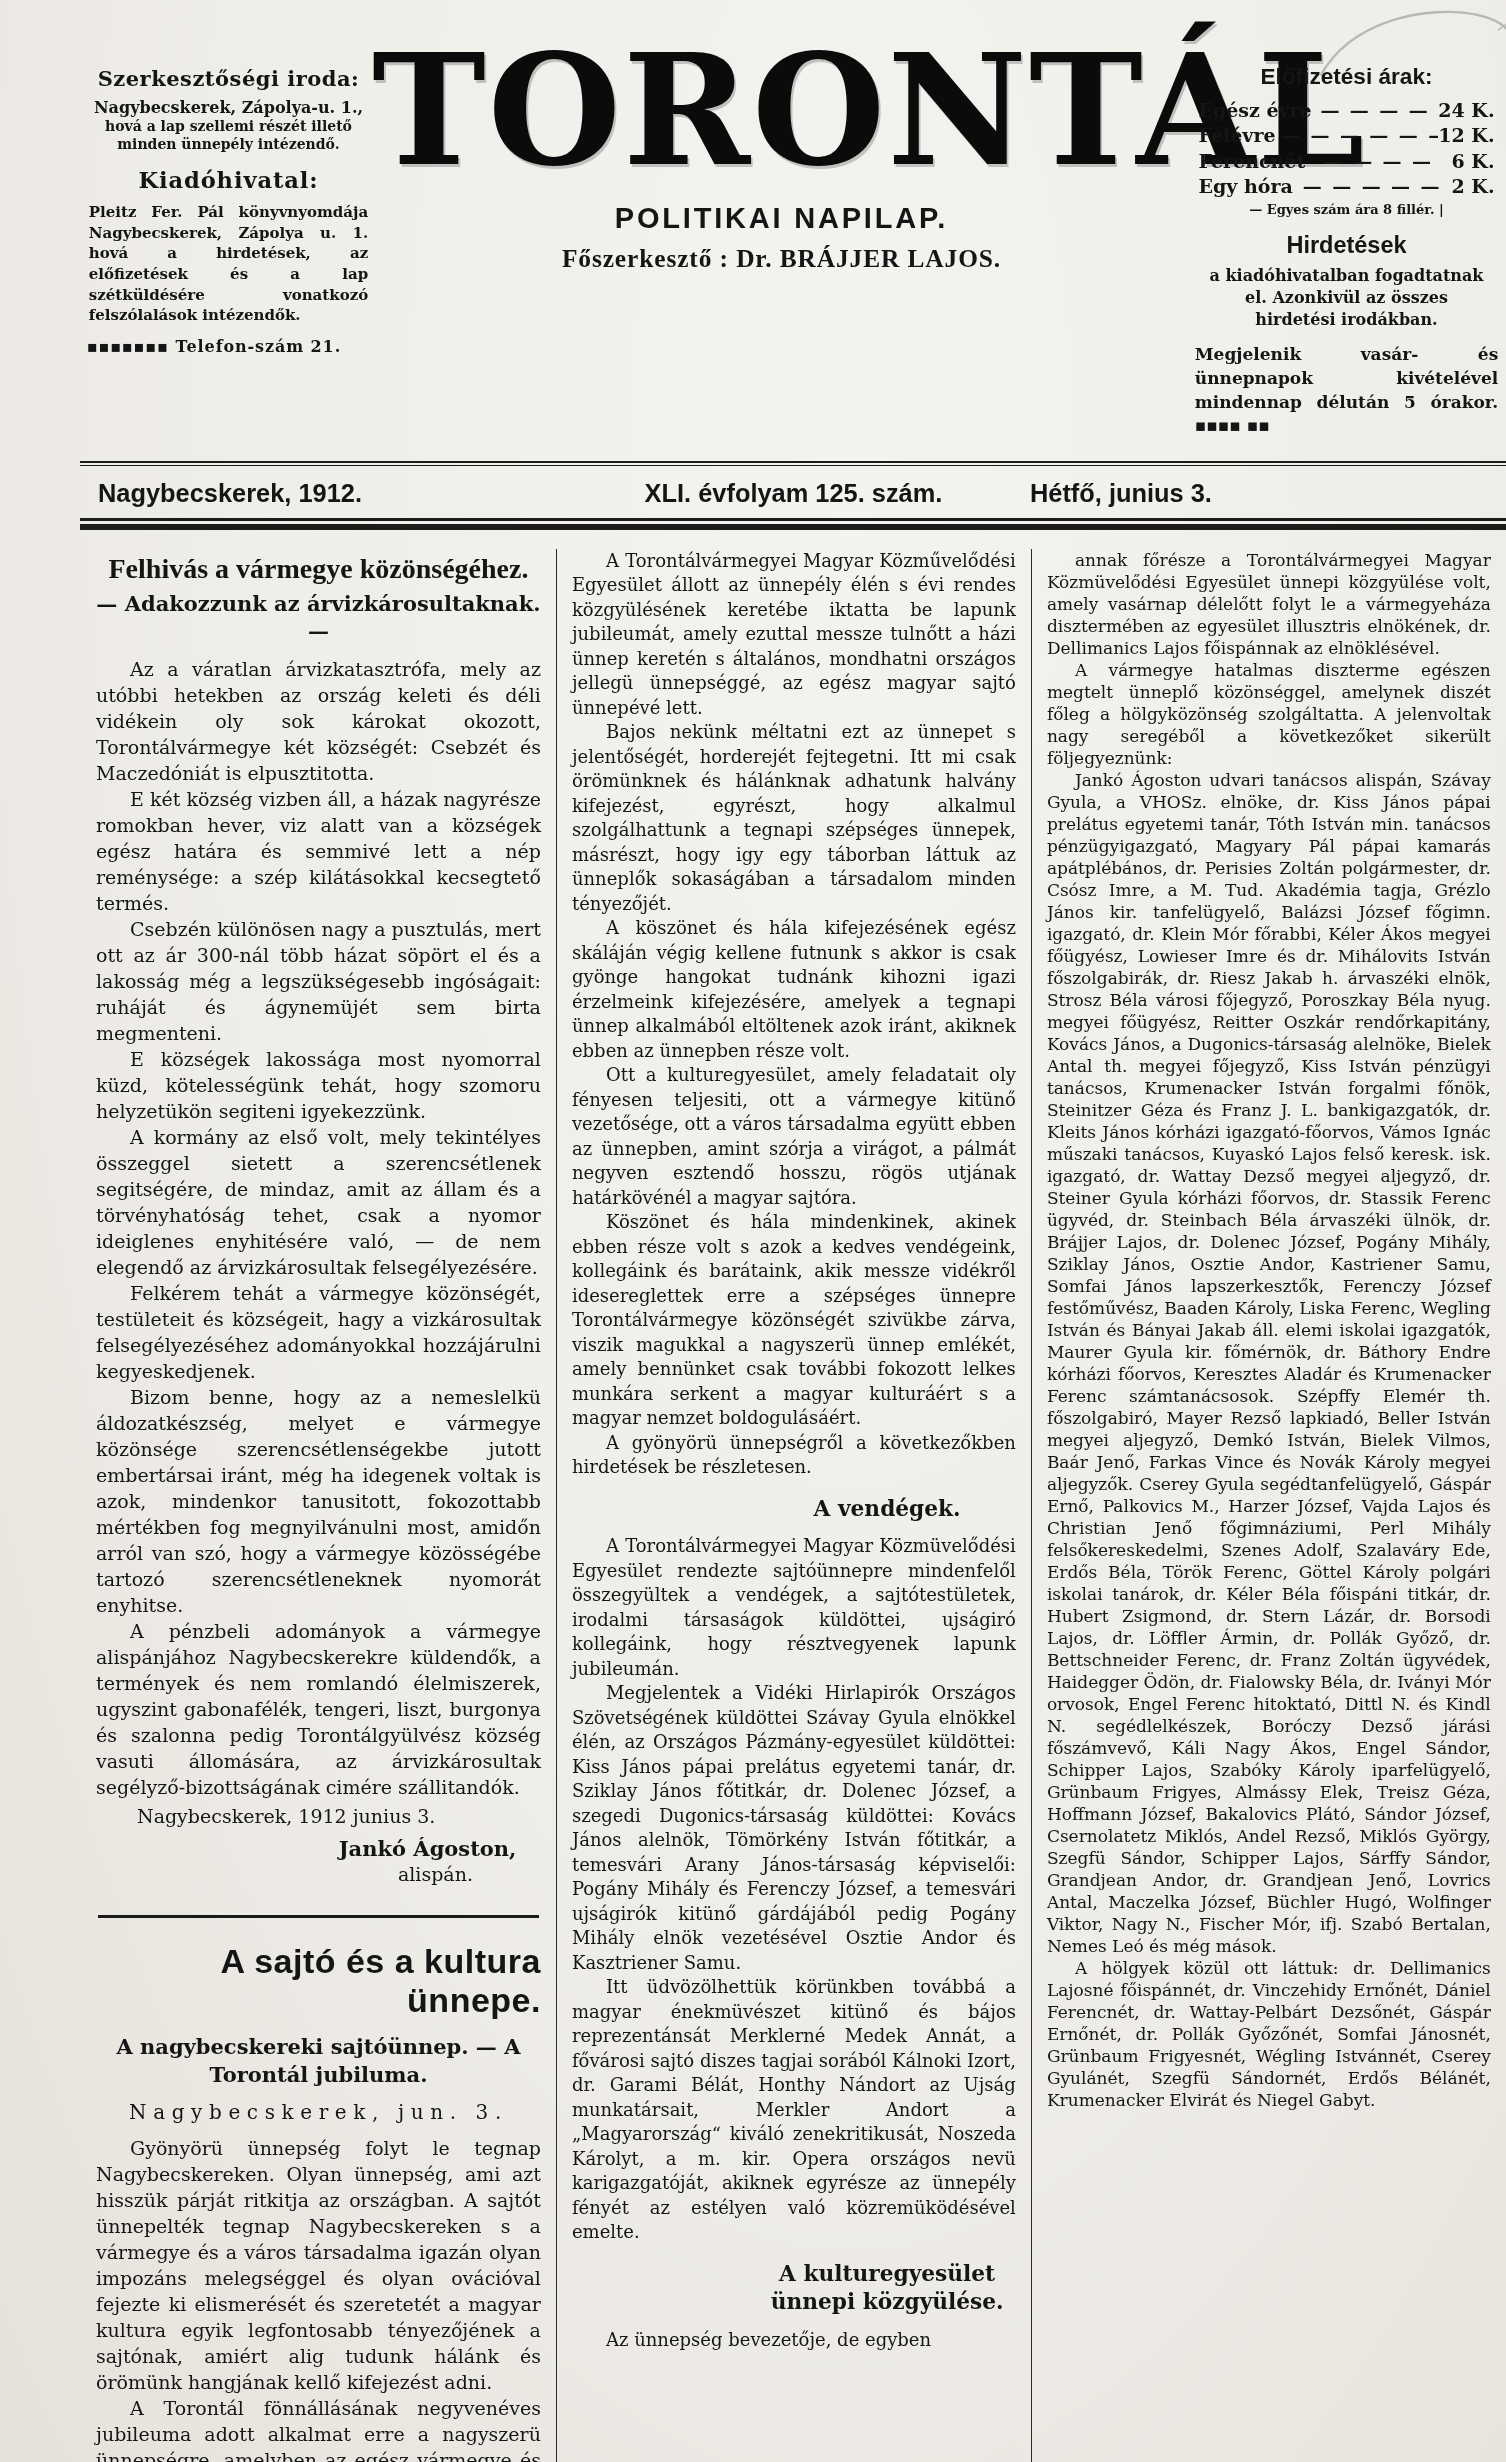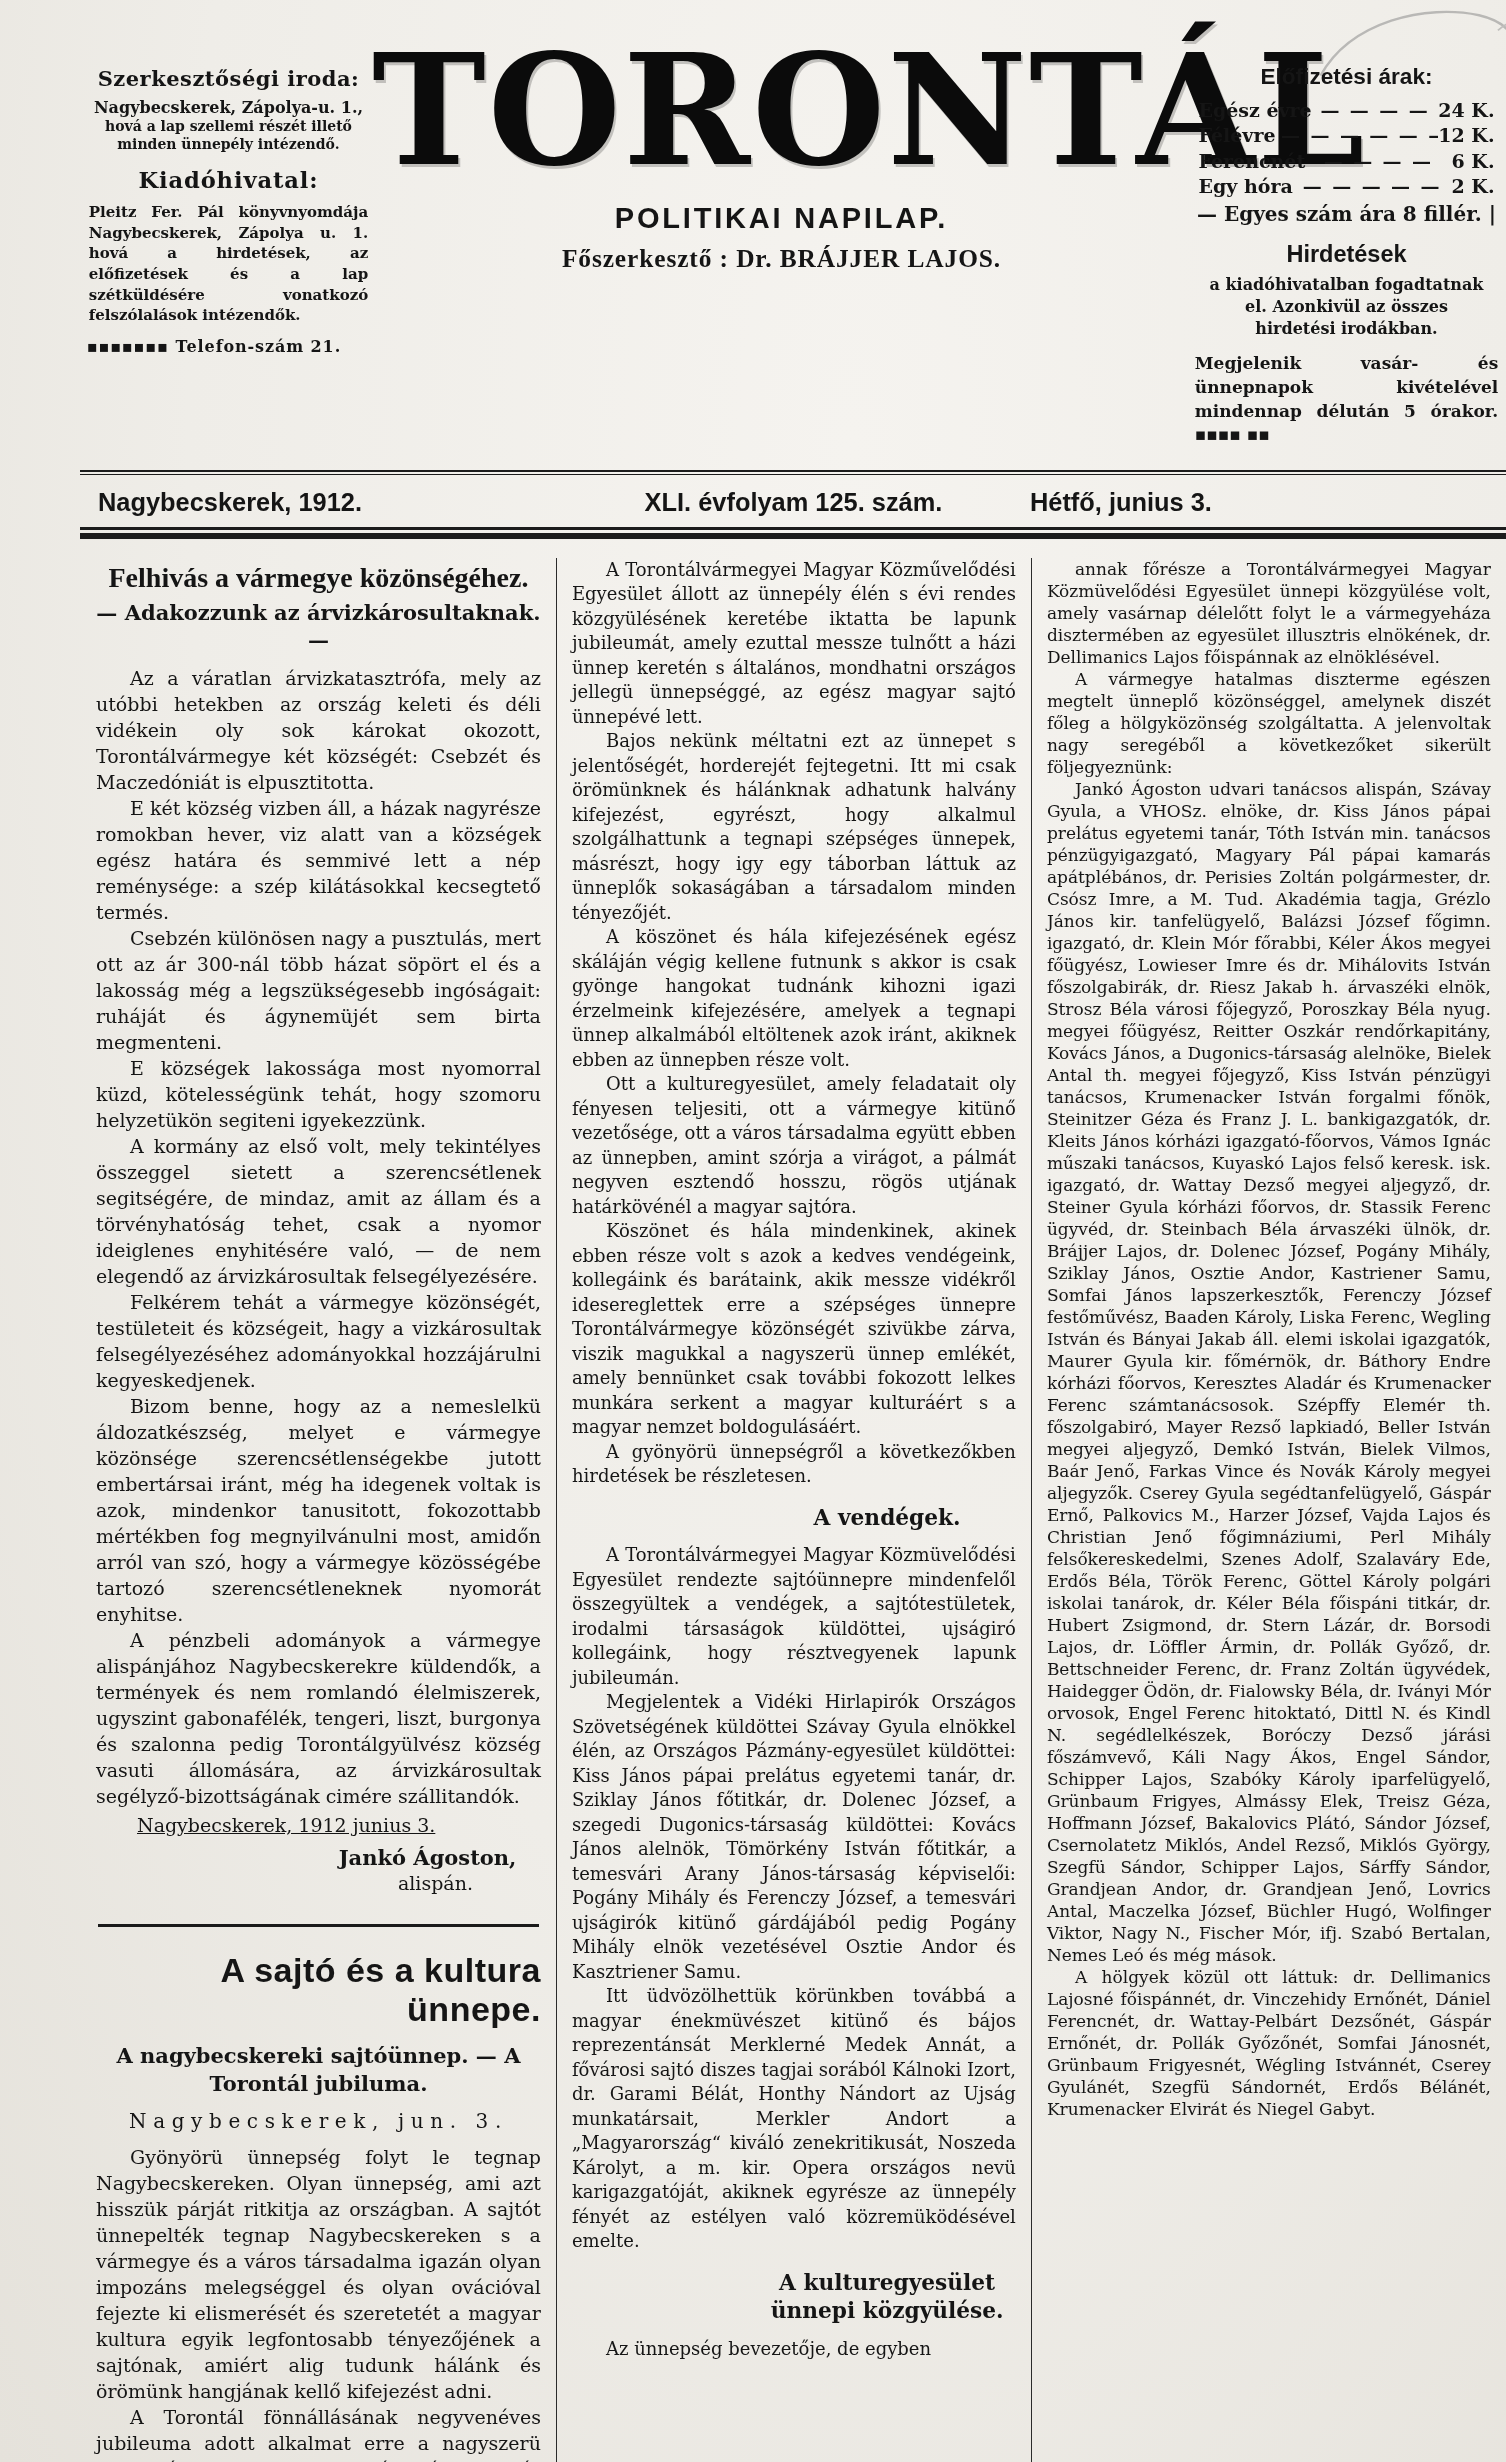--- a/index.html
+++ b/index.html
@@ -31,21 +31,21 @@
   .logo-sub{font-family:"Liberation Sans", sans-serif;font-weight:bold;font-size:29px;letter-spacing:2.8px;margin-top:15px;}
   .logo-ed{font-family:"Liberation Serif", serif;font-weight:bold;font-size:25.4px;margin-top:9.4px;letter-spacing:0.9px;}
 
   .mh-right{width:311px;flex:none;padding-top:36px;}
   .mh-r-title{font-family:"Liberation Sans", sans-serif;font-weight:bold;font-size:22.6px;text-align:center;}
   .price-table{margin-top:7.5px;padding:0 7.5px;}
   .price-row{display:flex;font-size:19px;font-weight:bold;line-height:1.35;}
   .price-label{white-space:nowrap;}
   .price-dashes{flex:1;text-align:center;overflow:hidden;padding:0 5.6px;letter-spacing:1.9px;white-space:nowrap;}
   .price-value{white-space:nowrap;text-align:right;}
-  .mh-r-single{font-size:20px;font-weight:bold;text-align:center;margin-top:1.9px;}
+  .mh-r-single{font-size:13px;font-weight:bold;text-align:center;margin-top:1.9px;}
   .mh-r-title2{font-family:"Liberation Sans", sans-serif;font-weight:bold;font-size:23.5px;text-align:center;margin-top:15px;}
   .mh-r-ads{font-size:16px;font-weight:bold;text-align:center;margin-top:5.6px;line-height:1.4;padding:0 11.3px;}
   .mh-r-pub{font-size:17px;font-weight:bold;text-align:justify;margin-top:11.3px;line-height:1.4;padding:0 3.8px;}
 
   
   .rule{margin-left:40px;margin-right:40px;background:#1c1c1c;}
   .rule-thin1{height:1.9px;margin-top:22.6px;}
   .rule-thin2{height:0.9px;margin-top:2.8px;}
   .dateline{display:flex;align-items:baseline;padding:13px 58px 9.4px;
     font-family:"Liberation Sans", sans-serif;font-weight:bold;font-size:25.4px;}
@@ -61,21 +61,21 @@
   .col + .col{border-left:1.4px solid #2b2b2b;}
 
   .blk{font-size:19px;line-height:26px;text-align:justify;margin:0;}
   .blk.para{text-indent:34px;}
   .col[data-column="col2"] .blk.para{font-size:18px;line-height:24.5px;}
   .col[data-column="col3"] .blk.para{font-size:17px;line-height:22px;text-indent:28px;}
 
   .blk.headline{font-family:"Liberation Serif", serif;font-weight:bold;font-size:28px;line-height:1.25;
     text-align:center;text-indent:0;margin:1.9px 0 3.8px;}
   .blk.subhead{font-weight:bold;font-size:21px;line-height:1.3;text-align:center;text-indent:0;margin:1.9px 0 11.3px;}
-  .blk.dateline-line{text-indent:41px;margin-top:3.8px;text-decoration:underline;}
+  .blk.dateline-line{text-indent:41px;margin-top:3.8px;}
   .blk.sig-name{font-weight:bold;font-size:21px;line-height:1.3;text-align:right;text-indent:0;padding-right:24.5px;margin-top:5.6px;}
   .blk.sig-role{font-size:19px;line-height:1.3;text-align:right;text-indent:0;padding-right:68px;}
   .blk.divider{height:2.8px;background:#1a1a1a;margin:28px 1.9px 24.5px;}
   .blk.headline-lg{font-family:"Liberation Sans", sans-serif;font-weight:bold;font-size:34px;line-height:1.15;
     letter-spacing:0.5px;text-align:right;text-indent:0;margin:21px 0 13px;}
   .blk.spaced-dateline{text-align:center;text-indent:0;letter-spacing:6.6px;font-size:20px;margin:3.8px 0 9.4px;white-space:nowrap;}
   .blk.subhead-right{font-weight:bold;font-size:21.7px;line-height:1.3;text-align:center;text-indent:0;margin:15px 0 11.3px 42%;}
 </style>
 </head>
 <body>

